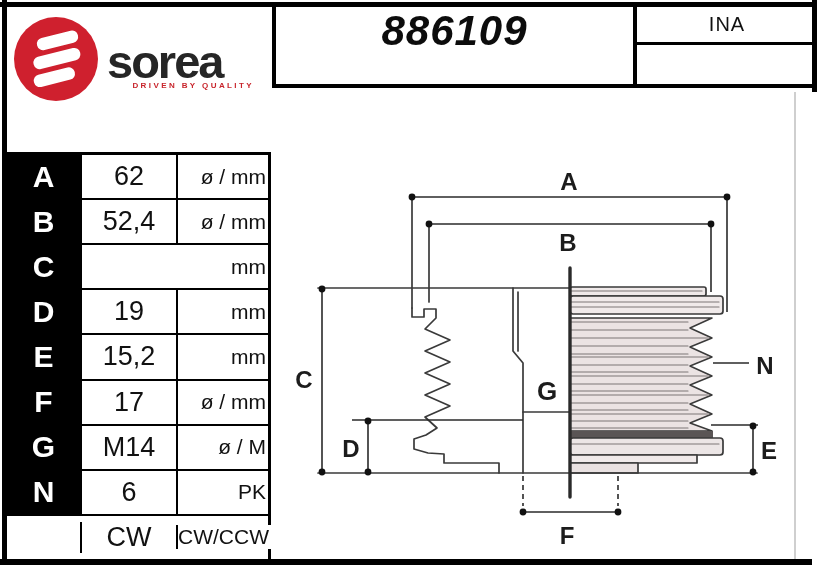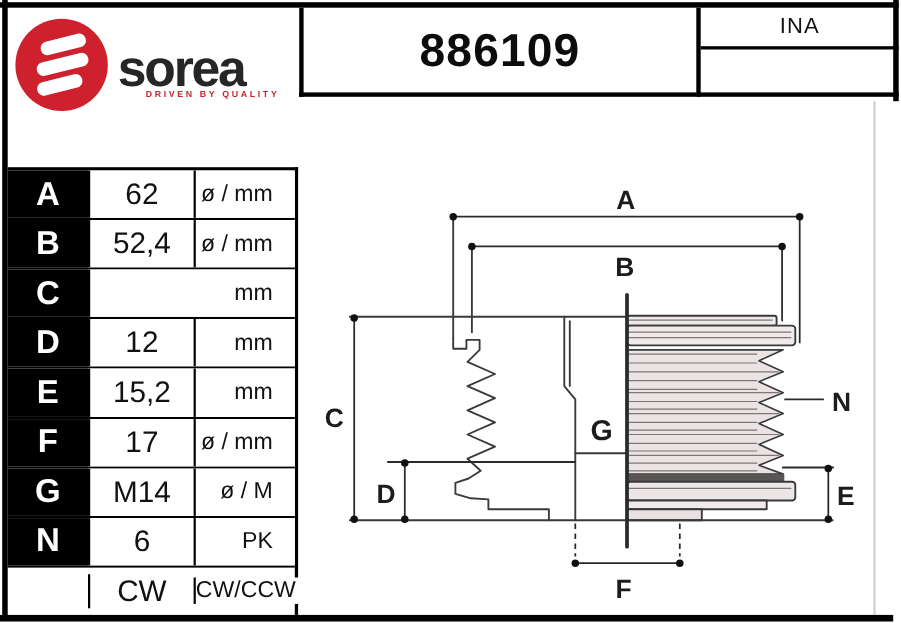--- a/index.html
+++ b/index.html
@@ -13,21 +13,21 @@
   .b-left   { position:absolute; left:2px; top:0;     width:5px;   height:561px; background:#000; }
   .b-bottom { position:absolute; left:0;   top:559px; width:812px; height:6px; background:#000; }
   .b-right-header { position:absolute; left:812px; top:0; width:5px; height:92px; background:#000; }
   .scan-line { position:absolute; left:794px; top:92px; width:2px; height:467px; background:#cfcfcf; }
 
   
   .logo-box { position:absolute; left:7px; top:7px; width:276px; height:110px; }
   .pn-box {
     position:absolute; left:272px; top:7px; width:361px; height:81px;
     border-left:4px solid #000; border-bottom:4px solid #000;
-    display:flex; align-items:center; justify-content:center;
+    display:flex; justify-content:center;font-style:italic;
   }
   .pn-text { font-size:42px; font-weight:bold; color:#0c0c0c; letter-spacing:1px; }
   .ina-box {
     position:absolute; left:633px; top:7px; width:184px; height:81px;
     border-left:4px solid #000; border-bottom:4px solid #000;
     display:flex; flex-direction:column;
   }
   .ina-top {
     flex:0 0 38px; border-bottom:3px solid #000;
     display:flex; align-items:center; justify-content:center;
@@ -49,21 +49,21 @@
     font-size:30px; font-weight:bold;
   }
   .cell-value {
     flex:0 0 96px; background:#fff; border-left:2px solid #000;
     display:flex; align-items:center; justify-content:center;
     font-size:27px; color:#111;
   }
   .cell-unit {
     flex:1; background:#fff; border-left:2px solid #000;
     display:flex; align-items:center; justify-content:flex-end;
-    padding-right:20px; font-size:21px; color:#111;
+    padding-right:2px; font-size:21px; color:#111;
   }
 
   
   .diagram-svg { position:absolute; left:0; top:0; width:819px; height:566px; }
   .dim-label { font-family:"Liberation Sans", sans-serif; font-size:24px; font-weight:bold; fill:#1c1c1c; }
   .g-label   { font-family:"Liberation Sans", sans-serif; font-size:26px; font-weight:bold; fill:#1c1c1c; }
 
   
   .brand-word { font-family:"Liberation Sans", sans-serif; font-weight:bold; font-size:47px; fill:#262626; letter-spacing:-2px; }
   .brand-tag  { font-family:"Liberation Sans", sans-serif; font-weight:bold; font-size:8px; fill:#c8252c; letter-spacing:2.4px; }
@@ -111,21 +111,21 @@
       <div class="cell-key">B</div>
       <div class="cell-value">52,4</div>
       <div class="cell-unit">ø / mm</div>
     </div>
     <div class="dim-row">
       <div class="cell-key">C</div>
       <div class="cell-unit">mm</div>
     </div>
     <div class="dim-row">
       <div class="cell-key">D</div>
-      <div class="cell-value">12</div>
+      <div class="cell-value">19</div>
       <div class="cell-unit">mm</div>
     </div>
     <div class="dim-row">
       <div class="cell-key">E</div>
       <div class="cell-value">15,2</div>
       <div class="cell-unit">mm</div>
     </div>
     <div class="dim-row">
       <div class="cell-key">F</div>
       <div class="cell-value">17</div>

